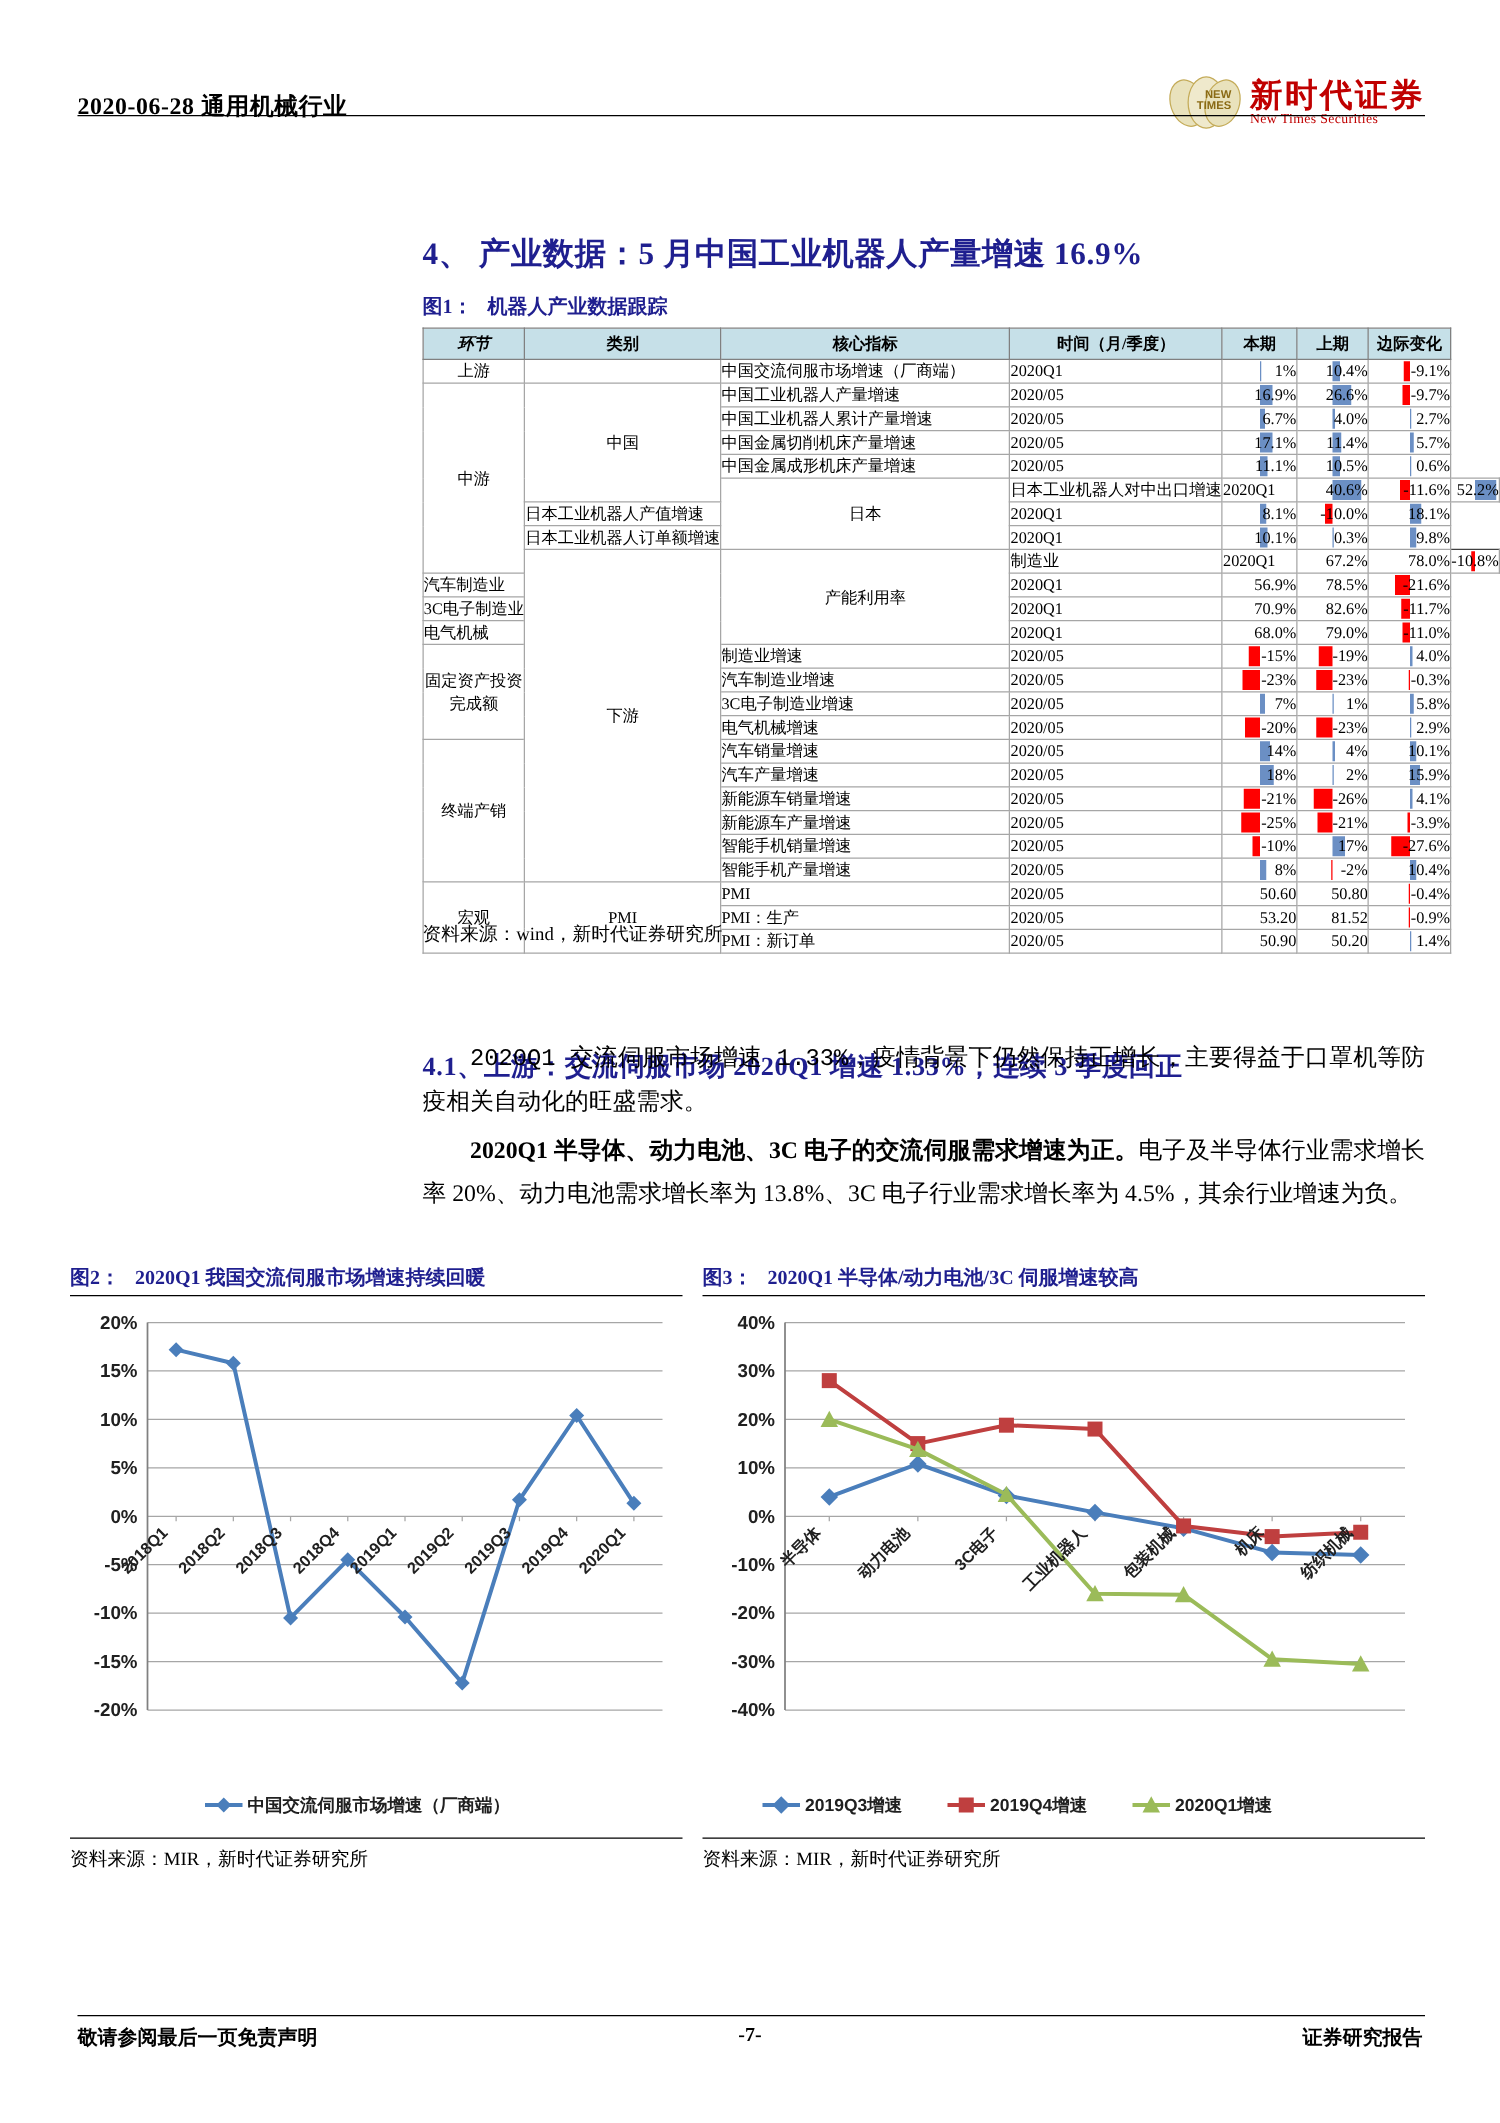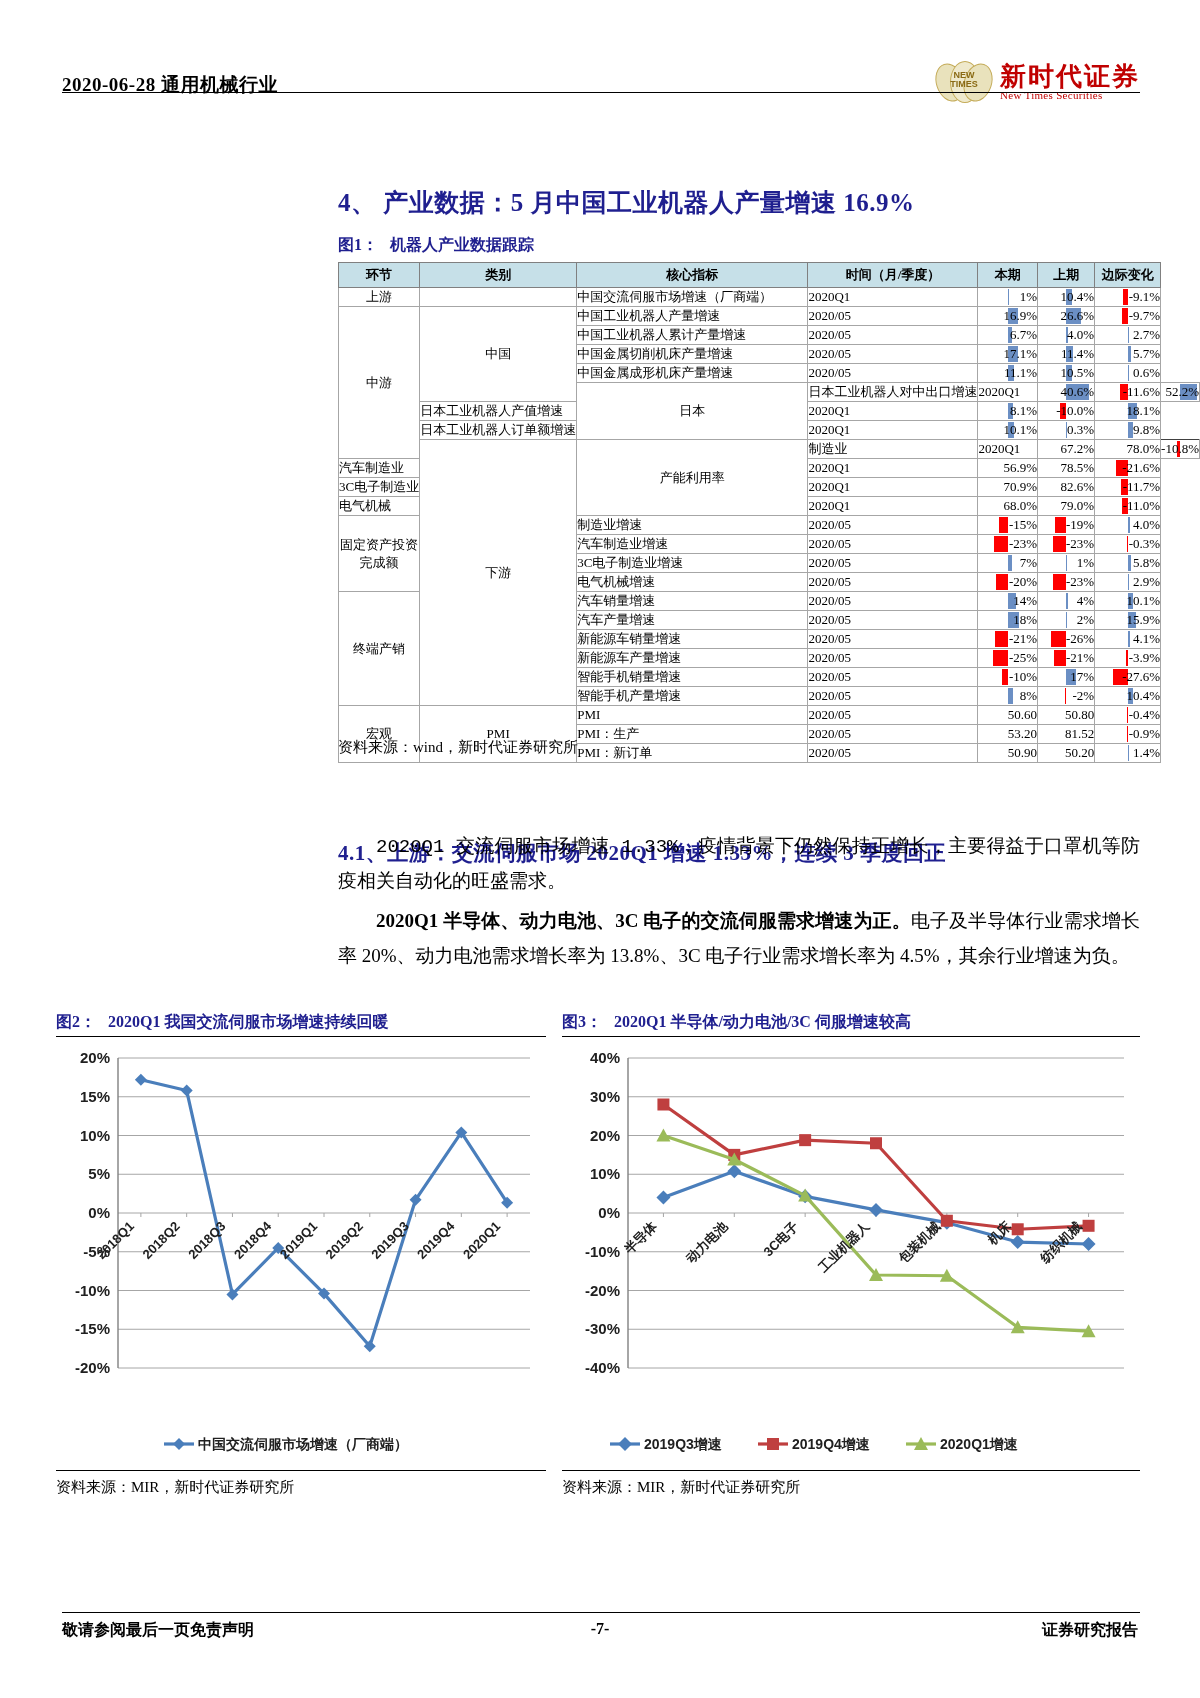--- a/index.html
+++ b/index.html
@@ -8,21 +8,21 @@
 
   
   .hdr{position:absolute;left:62px;top:60px;width:1078px;height:52px;}
   .hdr-left{position:absolute;left:0;top:12px;font-size:19px;letter-spacing:.5px;font-weight:600;font-family:"Liberation Serif",serif;}
   .hdr-logo{position:absolute;right:0;top:0;display:flex;align-items:center;gap:8px;}
   .logo-mark{width:58px;height:44px;position:relative;}
   .logo-mark .el{position:absolute;border-radius:50%;}
   .logo-mark .e1{left:2px;top:3px;width:26px;height:37px;background:#e9e2bc;border:1px solid #c4ab58;transform:rotate(-18deg);}
   .logo-mark .e2{left:16px;top:1px;width:28px;height:40px;background:#efe9cc;border:1px solid #c4ab58;}
   .logo-mark .e3{left:30px;top:3px;width:26px;height:37px;background:#e9e2bc;border:1px solid #c4ab58;transform:rotate(18deg);}
-  .logo-mark .txt{position:absolute;left:9px;top:11px;width:42px;text-align:center;font-size:9px;line-height:9px;font-weight:bold;color:#8a6a14;font-family:"Liberation Sans",sans-serif;z-index:4;}
+  .logo-mark .txt{position:absolute;left:9px;top:11px;width:42px;text-align:right;font-size:9px;line-height:9px;font-weight:bold;color:#8a6a14;font-family:"Liberation Sans",sans-serif;z-index:4;}
   .logo-words{line-height:1.05;}
   .logo-cn{font-size:26px;font-weight:bold;color:#c00000;letter-spacing:2px;}
   .logo-en{font-size:11px;color:#c00000;letter-spacing:.3px;font-family:Liberation Serif, serif;}
   .hdr-rule{position:absolute;left:62px;top:92px;width:1078px;border-top:1.3px solid #000;}
 
   
   .para{position:absolute;font-size:19px;line-height:35px;text-align:justify;font-family:"Liberation Serif",serif;}
   .h2{position:absolute;font-size:25px;font-weight:bold;color:#1f1f8f;letter-spacing:.5px;}
   .h3{position:absolute;font-size:21px;font-weight:bold;color:#1f1f8f;letter-spacing:.5px;}
   .figcap{position:absolute;font-size:16px;font-weight:bold;color:#1f1f8f;}
@@ -83,21 +83,21 @@
   <div class="h2" style="left:338px;top:186px;">4、 产业数据：5 月中国工业机器人产量增速 16.9%</div>
 
   <div class="figcap" style="left:338px;top:235px;">
     <span class="num">图1：</span><span>机器人产业数据跟踪</span>
   </div>
 
   <div class="tbl-wrap">
     <table class="robot">
       <thead>
           <tr id="thead-row">
-            <th style="width: 52px;">环节</th>
+            <th style="width: 52px; font-style: italic;">环节</th>
             <th style="width: 62px;">类别</th>
             <th style="width: 288px;">核心指标</th>
             <th style="width: 72px;">时间（月/季度）</th>
             <th style="width: 84px;">本期</th>
             <th style="width: 84px;">上期</th>
             <th class="marg" style="width: 108px;">边际变化</th>
           </tr>
         </thead>
       <tbody id="tbody">
           <tr>

